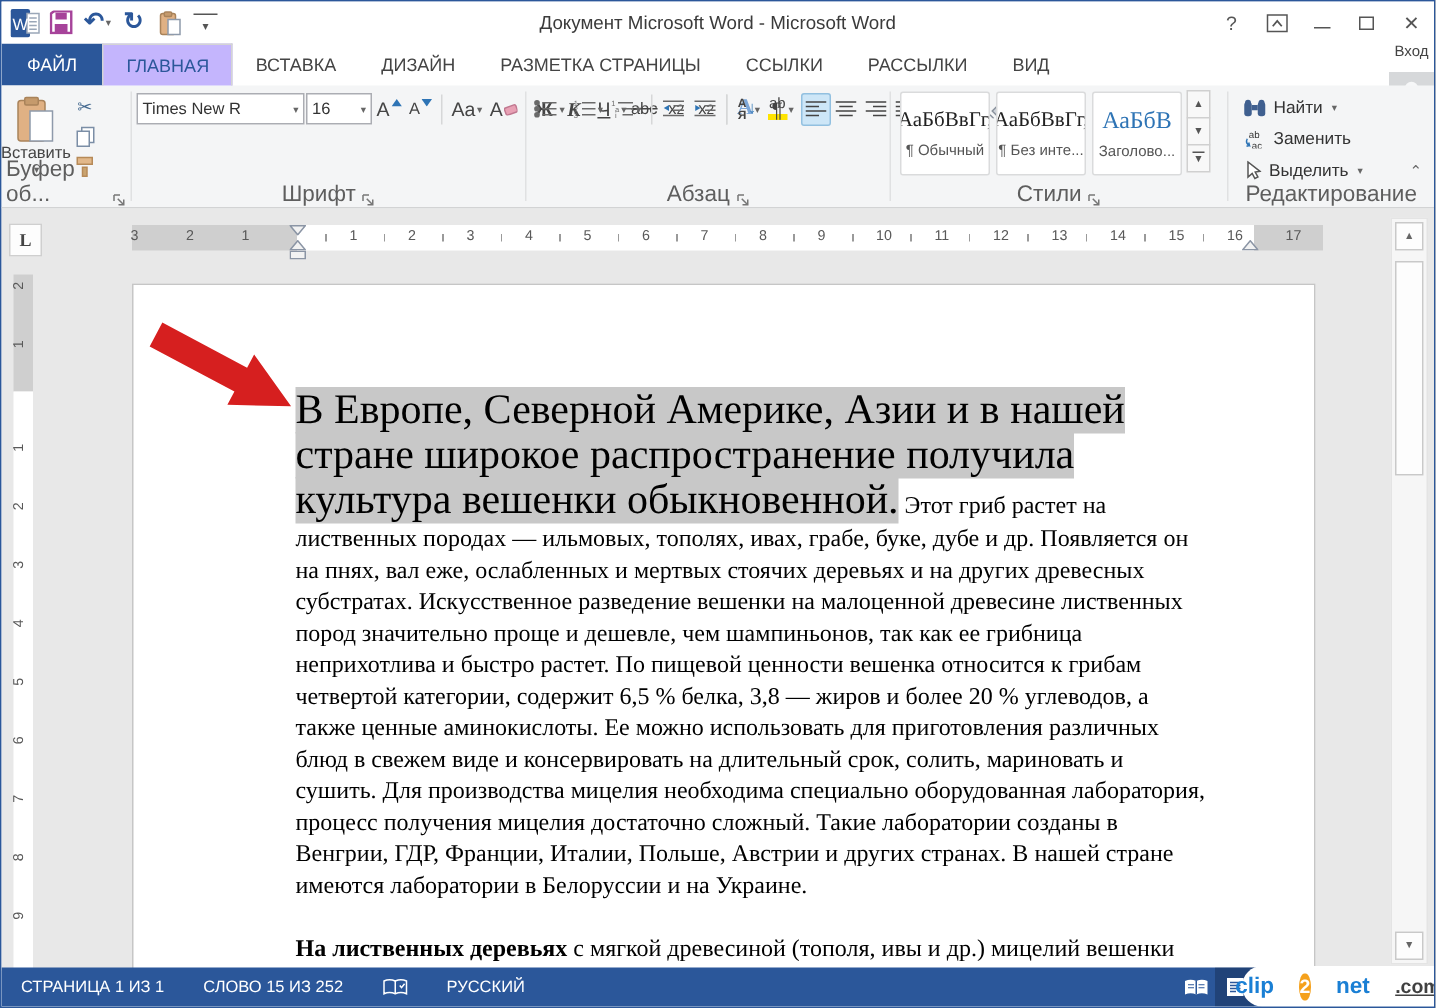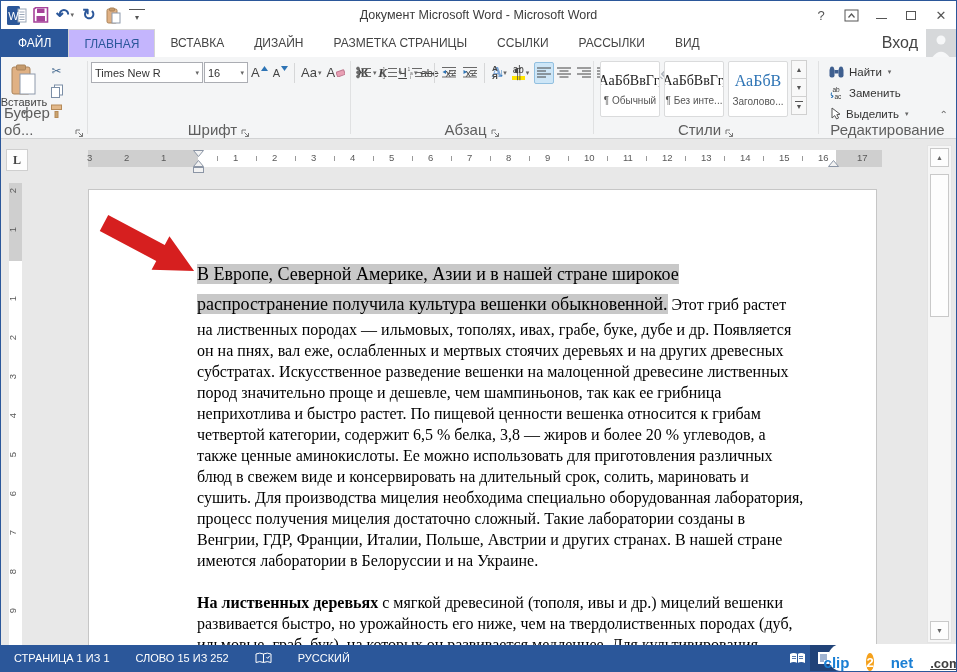--- a/index.html
+++ b/index.html
@@ -20,21 +20,21 @@
   .wctrl{margin-left:auto;display:flex;align-items:center;height:100%;}
   .wctrl>span{width:30px;height:100%;display:inline-flex;align-items:center;justify-content:center;color:#555;font-size:13px;cursor:pointer;}
   .maxbox{width:10px;height:9px;border:1px solid #555;display:inline-block;}
   .minbar{width:11px;border-top:1px solid #555;display:inline-block;margin-top:6px;}
   
   .tabrow{height:28px;display:flex;align-items:stretch;background:#fff;}
   .tabs{display:flex;align-items:stretch;}
   .tab{display:flex;align-items:center;padding:0 15px;font-size:12px;color:#444;cursor:pointer;white-space:nowrap;}
   .tab.file{background:var(--accent);color:#fff;padding:0 17px;}
   .tab.active{color:var(--accent);background:#c4b5fd;border:1px solid #d4d4d4;border-bottom:none;position:relative;z-index:2;}
-  .signin{margin-left:auto;display:flex;align-items:center;gap:8px;font-size:16px;color:#444;}
+  .signin{margin-left:auto;display:flex;align-items:center;gap:8px;font-size:10px;color:#444;flex-direction:column;}
   .signin .lbl{cursor:pointer;}
   .avatar{width:30px;height:28px;display:inline-flex;cursor:pointer;}
   
   .ribbon{height:82px;background:#f4f5f6;border-bottom:1px solid #d2d3d4;display:flex;position:relative;}
   .rgroup{display:flex;flex-direction:column;padding-top:2px;}
   .rg-divider{width:1px;background:#e0e1e2;margin:4px 0;}
   .rg-body{flex:1;display:flex;}
   .rg-label{height:15px;display:flex;align-items:flex-end;justify-content:center;font-size:15px;color:#5e5e5e;gap:4px;padding:0 3px;}
   .launcher{cursor:pointer;display:inline-flex;}
   .rrows{display:flex;flex-direction:row;justify-content:flex-start;}
@@ -91,39 +91,39 @@
      background:repeating-linear-gradient(90deg,transparent 0 19px,#9a9a9a 19px 20px,transparent 20px 39px);}
   .rnum{position:absolute;top:2px;font-size:9.5px;color:#595959;}
   .marker{position:absolute;cursor:pointer;}
   .vruler{position:absolute;left:8px;top:44px;width:13px;bottom:0;cursor:pointer;}
   .vruler .vseg{position:absolute;left:0;width:13px;}
   .vnum{position:absolute;left:1px;font-size:9.5px;color:#595959;transform:rotate(-90deg);}
   
   .page{position:absolute;left:87px;top:50px;width:789px;height:470px;background:#fff;border:1px solid #c6c6c6;
         padding:69px 72px 0 108px;}
   .doc{font-family:"Liberation Serif",serif;font-size:16px;line-height:21px;color:#000;}
-  .sel-heading{font-size:18px;line-height:30px;background:var(--selection);}
+  .sel-heading{font-size:28px;line-height:30px;background:var(--selection);}
   .para2{margin-top:21px;}
   .arrow-svg{position:absolute;left:95px;top:72px;pointer-events:none;}
   
   .vscroll{position:absolute;right:4px;top:6px;bottom:4px;width:25px;background:#f6f6f6;border:1px solid #e4e4e4;}
   .vscroll .sbtn{position:absolute;left:2px;width:19px;height:19px;background:#fdfdfd;border:1px solid #c9c9c9;
       display:flex;align-items:center;justify-content:center;font-size:7px;color:#666;cursor:pointer;}
   .vthumb{position:absolute;left:2px;top:28px;width:19px;height:143px;background:#fdfdfd;border:1px solid #c9c9c9;cursor:grab;}
   
   .statusbar{position:absolute;left:0;right:0;bottom:0;height:26px;background:var(--accent);display:flex;align-items:center;
              color:#fff;font-size:11px;}
   .statusbar .sitem{padding:0 13px;height:100%;display:inline-flex;align-items:center;cursor:pointer;white-space:nowrap;gap:4px;}
   .viewbtns{margin-left:auto;display:flex;align-items:center;}
   .vbtn{width:26px;height:26px;display:inline-flex;align-items:center;justify-content:center;cursor:pointer;}
   .vbtn.on{background:rgba(0,0,0,0.22);}
   .zoomout{width:20px;text-align:center;font-size:13px;cursor:pointer;margin-left:14px;}
   .ztrack{width:52px;border-top:1px solid #e8edf5;margin:0 4px;}
   .watermark{position:absolute;right:0;bottom:0;height:27px;width:128px;background:#fff;border-radius:14px 0 0 14px;
-             display:flex;align-items:flex-end;justify-content:center;font-weight:bold;font-size:15px;gap:17px;
+             display:flex;align-items:center;justify-content:center;font-weight:bold;font-size:15px;gap:17px;
              font-family:"Liberation Sans",sans-serif;}
   .wm-blue{color:var(--watermark_blue);}
   .wm-circle{width:18px;height:18px;border-radius:50%;background:var(--watermark_orange);color:#fff;display:inline-flex;
              align-items:center;justify-content:center;font-size:13px;}
   .wm-gray{color:#404040;font-size:13px;font-weight:bold;text-decoration:underline;}
 </style>
 </head>
 <body>
 
 <div class="app">

